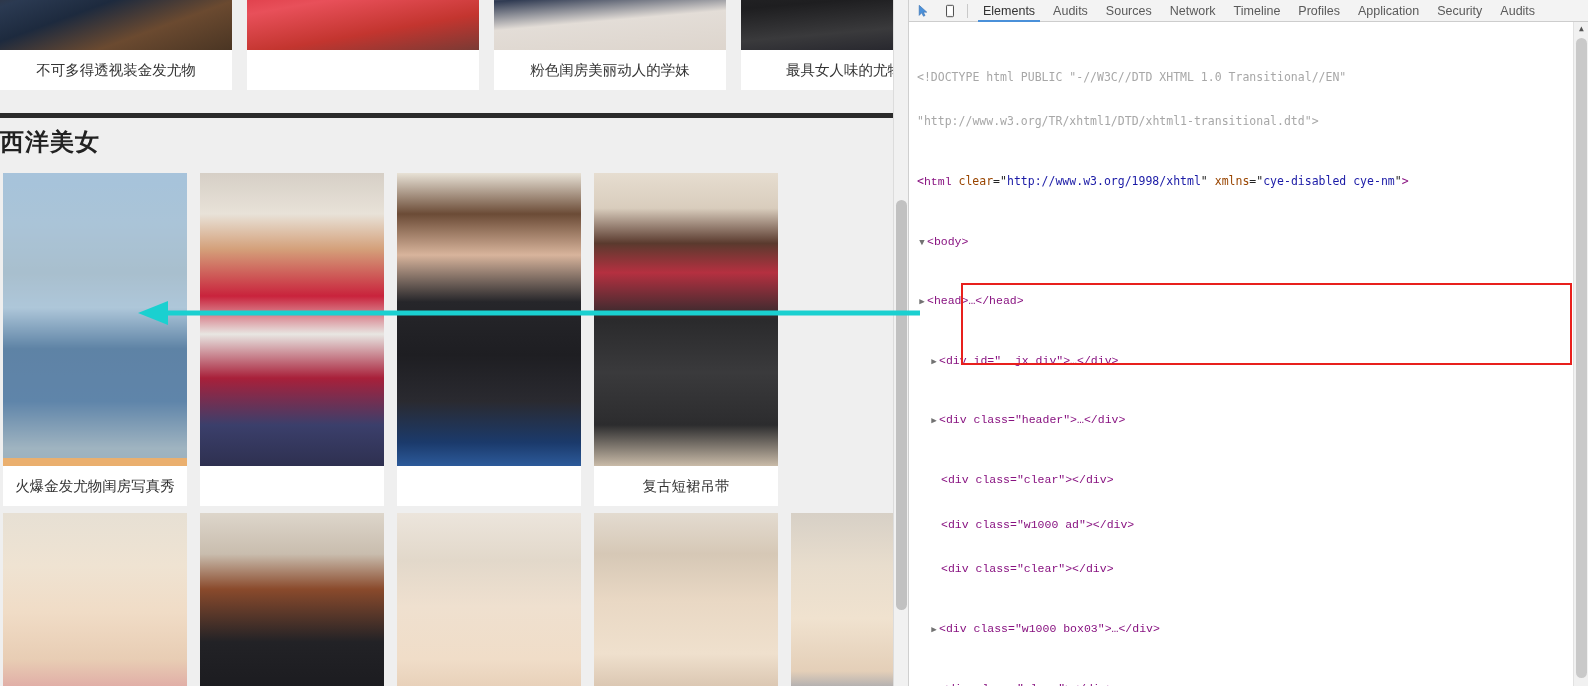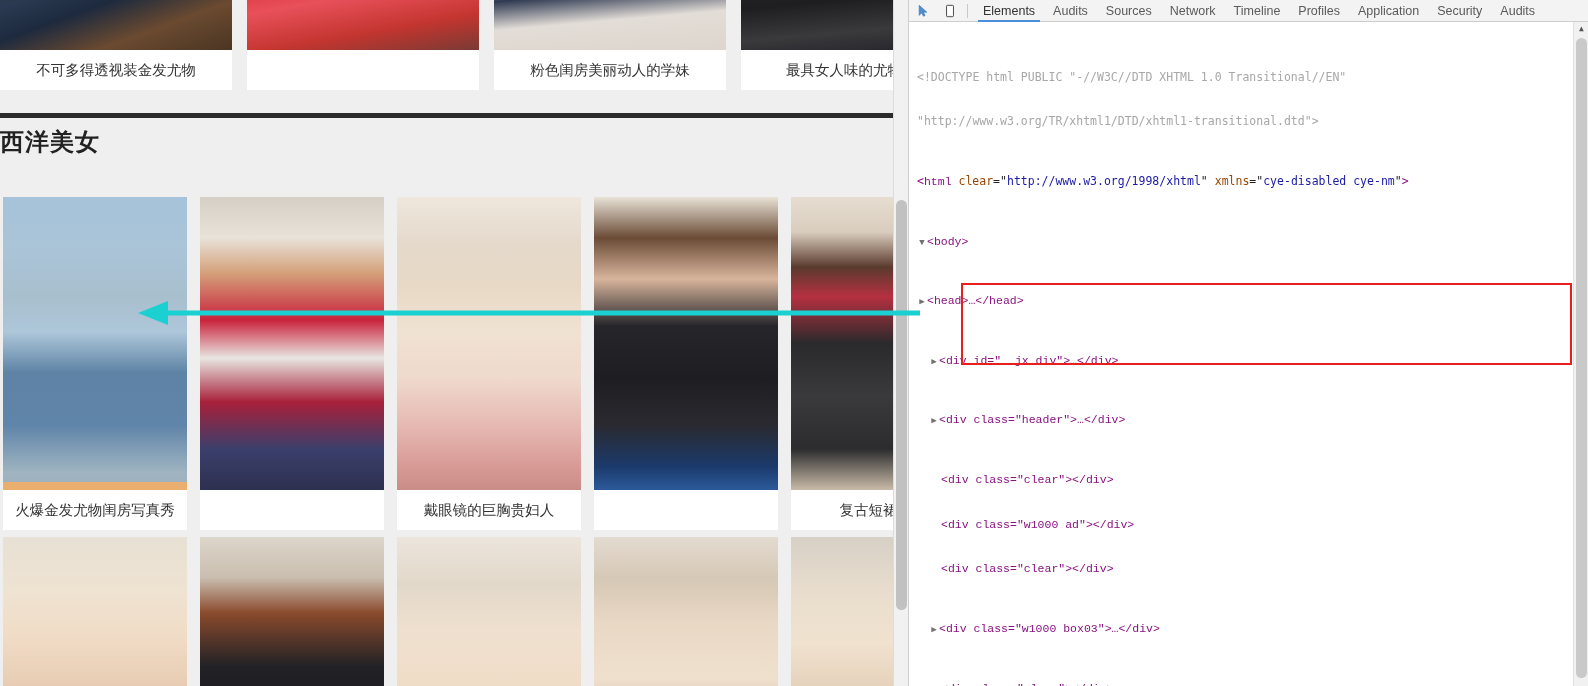--- a/index.html
+++ b/index.html
@@ -67,21 +67,21 @@
     font-weight: bold;
     color: #222;
     font-family: "DejaVu Sans", sans-serif;
     letter-spacing: 1px;
   }
 
   
   #row1 { position: absolute; left: 3px; top: 173px; }
   #row2 { position: absolute; left: 3px; top: 513px; }
   #row1 .thumb, #row2 .thumb { height: 293px; }
-  #row1 .card, #row2 .card { width: 184px; flex: 0 0 184px; margin-top: 24px; }
+  #row1 .card, #row2 .card { width: 184px; flex: 0 0 184px; }
   #row1 .cap, #row2 .cap { font-size: 14.5px; }
   .card-row.grid { gap: 13px; }
 
   
   .ph { position: absolute; inset: 0; }
 
   
   .orange-strip {
     position: absolute; left: 0; right: 0; bottom: 0;
     height: 8px; background: #f0c088;
@@ -286,27 +286,20 @@
           <div class="cap">火爆金发尤物闺房写真秀</div>
         </div>
 
         <div class="card">
           <div class="thumb">
             <div class="ph" style="background:
               linear-gradient(180deg,#d6cfc6 0%,#e8e2d8 14%,#d4a07a 26%,#c9233c 42%,#e8e6e2 55%,#a8203a 70%,#3b3f6b 86%,#2e3050 100%);"></div>
           </div>
         </div>
 
-        <div class="card">
-          <div class="thumb">
-            <div class="ph" style="background:
-              linear-gradient(180deg,#efe7dd 0%,#e4d9cb 16%,#e8d9c6 30%,#f0e2d2 46%,#efd9cd 62%,#e6b9b2 78%,#d89a95 92%,#c98d88 100%);"></div>
-          </div>
-          <div class="cap">戴眼镜的巨胸贵妇人</div>
-        </div>
 
         <div class="card">
           <div class="thumb">
             <div class="ph" style="background:
               linear-gradient(180deg,#e8e2d6 0%,#6b4b36 14%,#d8b49c 28%,#26262a 44%,#1e1e22 62%,#2a2a30 78%,#1b3a6b 92%,#2c5a9a 100%);"></div>
           </div>
         </div>
 
         <div class="card">
           <div class="thumb">

